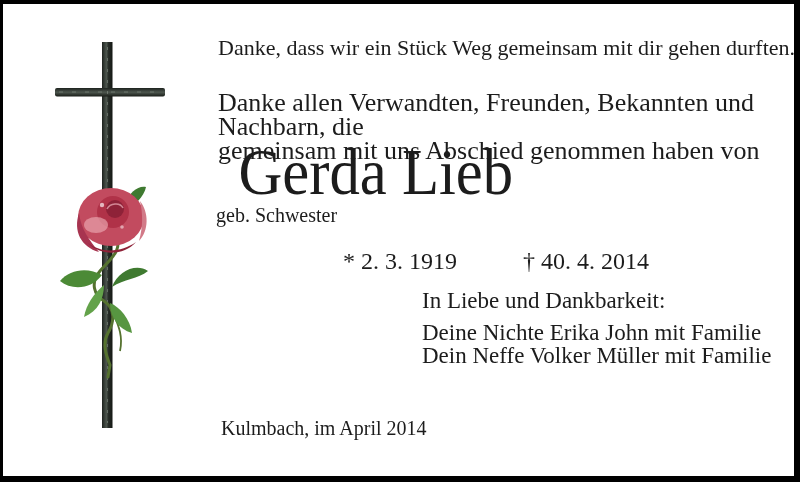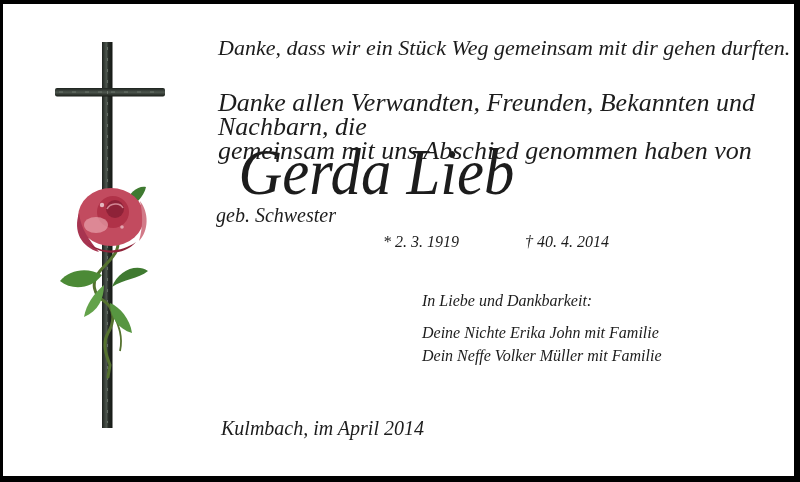--- a/index.html
+++ b/index.html
@@ -4,21 +4,20 @@
 <style>
   html, body { margin: 0; padding: 0; background: #ffffff; }
   .page {
     position: relative;
     width: 800px;
     height: 482px;
     background: #ffffff;
     overflow: hidden;
     font-family: "Liberation Serif", "DejaVu Serif", serif;
     color: #1c1c1c;
-    font-style: italic;
   }
   .frame { position: absolute; background: #000000; }
   .frame.top    { left: 0; top: 0;   width: 800px; height: 4px; }
   .frame.bottom { left: 0; top: 476px; width: 800px; height: 6px; }
   .frame.left   { left: 0; top: 0;   width: 3px;  height: 482px; }
   .frame.right  { left: 794px; top: 0; width: 6px; height: 482px; }
 
   .art { position: absolute; left: 50px; top: 35px; }
 
   .intro-line {
@@ -34,26 +33,26 @@
   }
   .name-block h1 {
     margin: 0; font-size: 66px; font-weight: normal; line-height: 66px;
     transform: scaleX(0.92); transform-origin: 50% 50%;
     white-space: nowrap;
   }
   .maiden {
     margin-top: -2px; font-size: 20px; line-height: 24px;
   }
   .dates {
-    margin-top: 2px; font-size: 16px; line-height: 26px;
+    margin-top: 21px; font-size: 24px; line-height: 26px;
     display: flex; justify-content: center; gap: 66px; white-space: nowrap;
   }
   .love-block {
     position: absolute; left: 422px; top: 289px;
-    font-size: 16px; line-height: 24px; white-space: nowrap;
+    font-size: 23px; line-height: 24px; white-space: nowrap;
   }
   .mourners { margin-top: 8px; line-height: 23px; }
   .place-date {
     position: absolute; left: 221px; top: 416px;
     font-size: 20px; line-height: 24px; white-space: nowrap;
   }
 </style>
 </head>
 <body>
 

